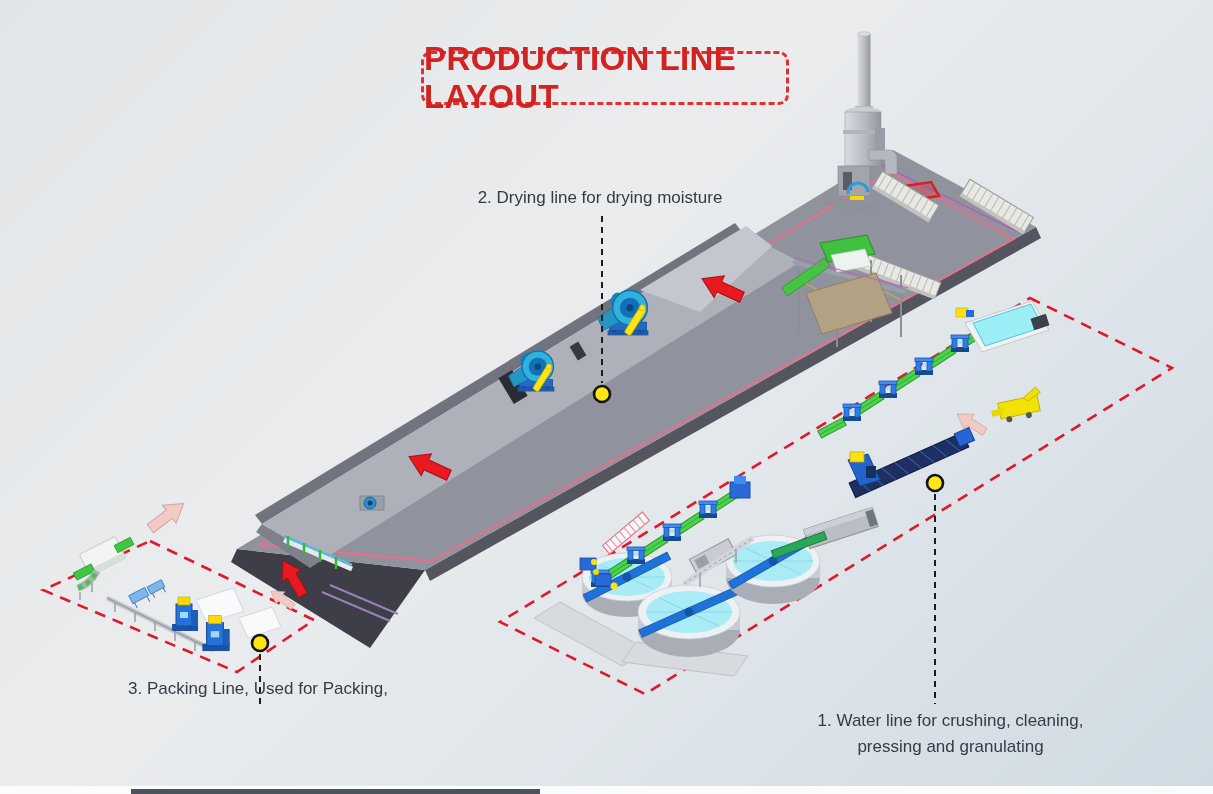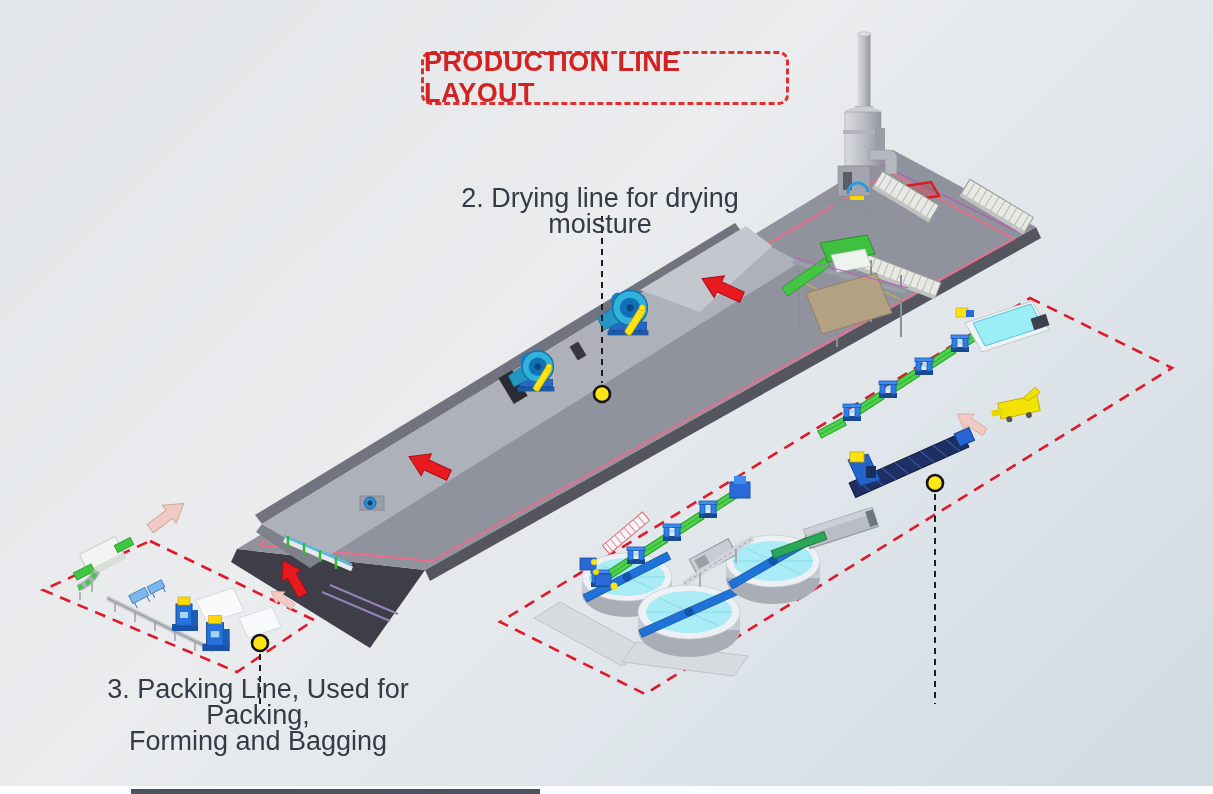--- a/index.html
+++ b/index.html
@@ -3,22 +3,22 @@
 <meta charset="utf-8">
 <style>
   html,body{margin:0;padding:0;background:#dfe3e6;}
   .stage{position:relative;width:1213px;height:794px;overflow:hidden;
          font-family:"Liberation Sans",sans-serif;
          background:linear-gradient(135deg,#e2e5e7 0%,#eaecee 42%,#dde4e9 72%,#cfdae2 100%);}
   svg.scene{position:absolute;left:0;top:0;width:1213px;height:794px;display:block;}
   .title-box{position:absolute;left:421px;top:51px;width:368px;height:54px;
              border:3px dashed #e12e2e;border-radius:10px;box-sizing:border-box;
              display:flex;align-items:center;justify-content:center;}
-  .title-box span{color:#d32222;font-size:27px;font-weight:bold;letter-spacing:.4px;}
-  .callout-label{position:absolute;color:#333b46;font-size:27px;line-height:26px;
+  .title-box span{color:#d32222;font-size:33px;font-weight:bold;letter-spacing:.4px;}
+  .callout-label{position:absolute;color:#333b46;font-size:17px;line-height:26px;
                  text-align:center;}
   #label-drying{left:420px;top:185px;width:360px;}
   #label-water{left:763px;top:708px;width:375px;}
   #label-packing{left:76px;top:676px;width:364px;}
 </style>
 </head>
 <body>
 
 <div class="stage">
 
@@ -330,18 +330,21 @@
   </g>
 </svg>
 
 <div class="title-box">
   <span>PRODUCTION LINE LAYOUT</span>
 </div>
 
 <div id="label-drying" class="callout-label">
   <div>2. Drying line for drying moisture</div>
 </div>
+<div id="label-water" class="callout-label">
+  <div>1. Water line for crushing, cleaning,</div>
+  <div>pressing and granulating</div>
+</div>
 <div id="label-packing" class="callout-label">
   <div>3. Packing Line, Used for Packing,</div>
-  <div>Forming and Bagging</div>
 </div>
 
 </div>
 
 </body></html>

